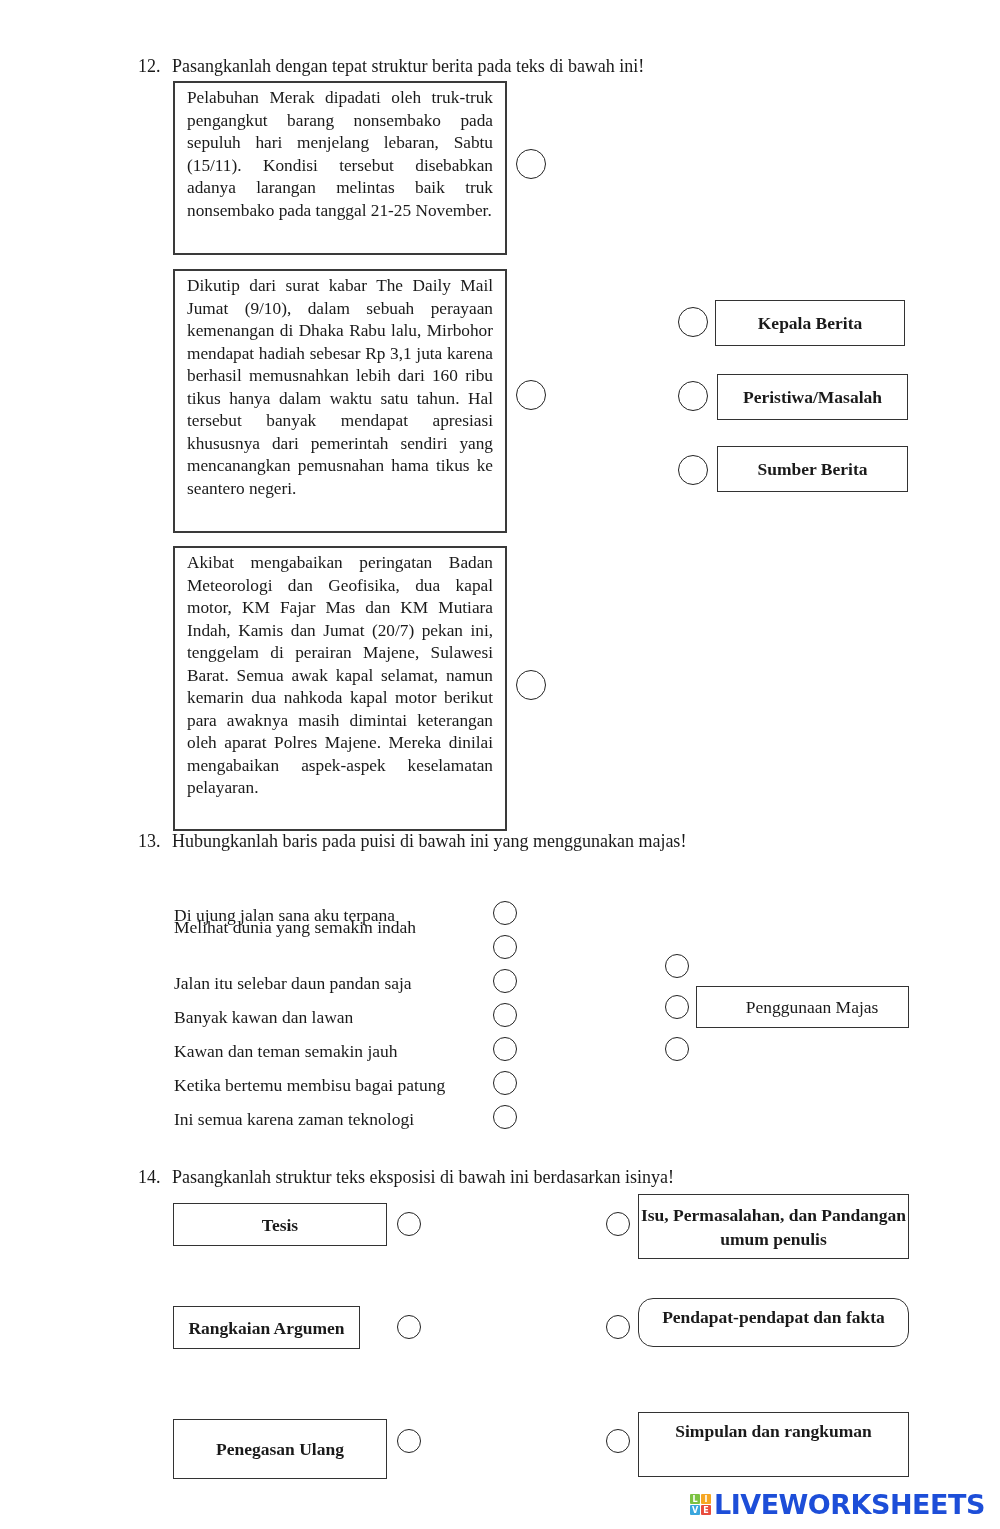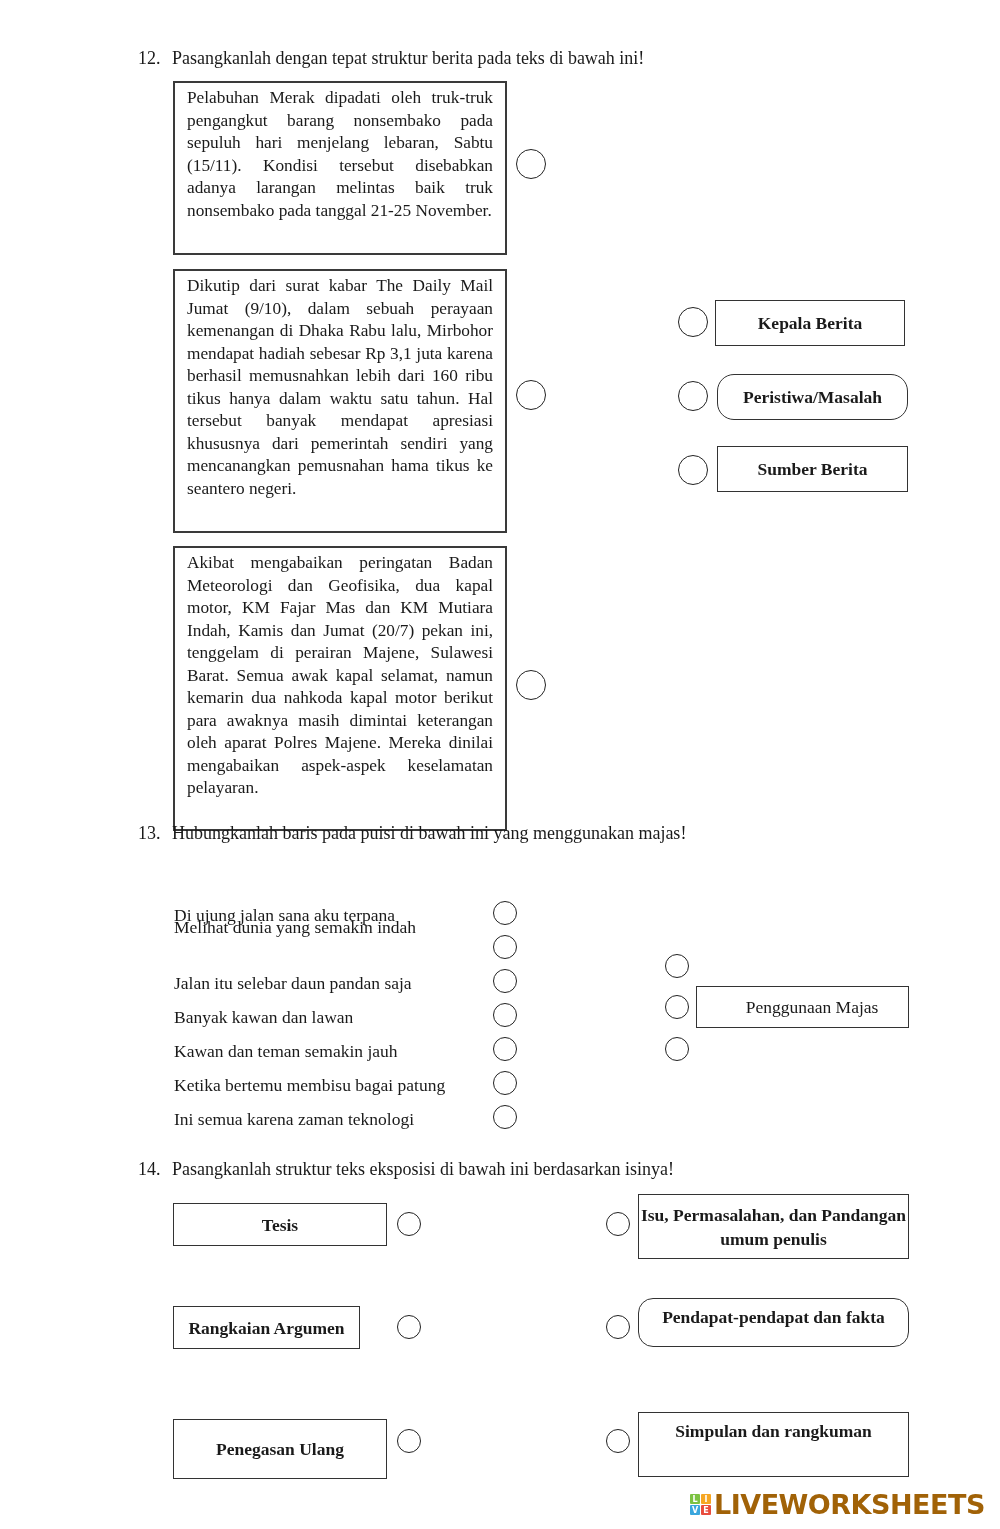--- a/index.html
+++ b/index.html
@@ -3,21 +3,21 @@
   <meta charset="utf-8">
   <style>
     html, body { margin: 0; padding: 0; background: #ffffff; }
     body {
       width: 1000px; height: 1529px; position: relative; overflow: hidden;
       font-family: "Liberation Serif", "DejaVu Serif", serif;
       color: #1a1a1a;
     }
     .abs { position: absolute; }
     .q-title { font-size: 18px; line-height: 22px; white-space: nowrap; }
-    .q-num { display: inline-block; width: 34px; }
+    .q-num { display: inline-block; width: 34px; margin-top: 8px; }
     .passage {
       border: 2px solid #3a3a3a; box-sizing: border-box;
       padding: 4px 12px 4px 12px;
       font-size: 17.3px; line-height: 22.5px; text-align: justify;
     }
     .circle {
       width: 30px; height: 30px; border: 1.6px solid #222; border-radius: 50%;
       box-sizing: border-box; background: #fff; cursor: pointer;
     }
     .circle.sm { width: 24px; height: 24px; }
@@ -33,21 +33,21 @@
     .logo-grid {
       display: grid; grid-template-columns: 10px 10px; grid-template-rows: 10px 10px;
       gap: 1px; margin-right: 3px;
     }
     .logo-grid span {
       font-family: "DejaVu Sans", sans-serif; font-size: 8px; font-weight: bold; color: #fff;
       display: flex; align-items: center; justify-content: center; border-radius: 1px;
     }
     .logo-text {
       font-family: "DejaVu Sans", sans-serif; font-weight: bold; font-size: 27px;
-      color: #a16207; letter-spacing: -0.5px;
+      color: #1d4ed8; letter-spacing: -0.5px;
     }
   </style>
 </head>
 <body>
 
 <div class="abs q-title" style="left:138px; top:47px;">
   <span class="q-num">12.</span><span>Pasangkanlah dengan tepat struktur berita pada teks di bawah ini!</span>
 </div>
 
 <div class="abs passage" style="left:173px; top:81px; width:334px; height:174px;">Pelabuhan Merak dipadati oleh truk-truk pengangkut barang nonsembako pada sepuluh hari menjelang lebaran, Sabtu (15/11). Kondisi tersebut disebabkan adanya larangan melintas baik truk nonsembako pada tanggal 21-25 November.</div>
@@ -56,21 +56,21 @@
 <div class="abs passage" style="left:173px; top:269px; width:334px; height:264px;">Dikutip dari surat kabar The Daily Mail Jumat (9/10), dalam sebuah perayaan kemenangan di Dhaka Rabu lalu, Mirbohor mendapat hadiah sebesar Rp 3,1 juta karena berhasil memusnahkan lebih dari 160 ribu tikus hanya dalam waktu satu tahun. Hal tersebut banyak mendapat apresiasi khususnya dari pemerintah sendiri yang mencanangkan pemusnahan hama tikus ke seantero negeri.</div>
 <div class="abs circle" style="left:516px; top:380px;"></div>
 
 <div class="abs passage" style="left:173px; top:546px; width:334px; height:285px;">Akibat mengabaikan peringatan Badan Meteorologi dan Geofisika, dua kapal motor, KM Fajar Mas dan KM Mutiara Indah, Kamis dan Jumat (20/7) pekan ini, tenggelam di perairan Majene, Sulawesi Barat. Semua awak kapal selamat, namun kemarin dua nahkoda kapal motor berikut para awaknya masih dimintai keterangan oleh aparat Polres Majene. Mereka dinilai mengabaikan aspek-aspek keselamatan pelayaran.</div>
 <div class="abs circle" style="left:516px; top:670px;"></div>
 
 <div class="abs circle" style="left:678px; top:307px;"></div>
 <div class="abs label-box bold" style="left:715px; top:300px; width:190px; height:46px;">Kepala Berita</div>
 
 <div class="abs circle" style="left:678px; top:381px;"></div>
-<div class="abs label-box bold" style="left:717px; top:374px; width:191px; height:46px;border-radius:17px;">Peristiwa/Masalah</div>
+<div class="abs label-box bold" style="left:717px; top:374px; width:191px; height:46px;">Peristiwa/Masalah</div>
 
 <div class="abs circle" style="left:678px; top:455px;"></div>
 <div class="abs label-box bold" style="left:717px; top:446px; width:191px; height:46px;">Sumber Berita</div>
 
 <div class="abs q-title" style="left:138px; top:822px;">
   <span class="q-num">13.</span><span>Hubungkanlah baris pada puisi di bawah ini yang menggunakan majas!</span>
 </div>
 
 <div class="abs poem-line" style="left:174px; top:904px;">Di ujung jalan sana aku terpana</div>
 <div class="abs circle sm" style="left:493px; top:901px;"></div>

